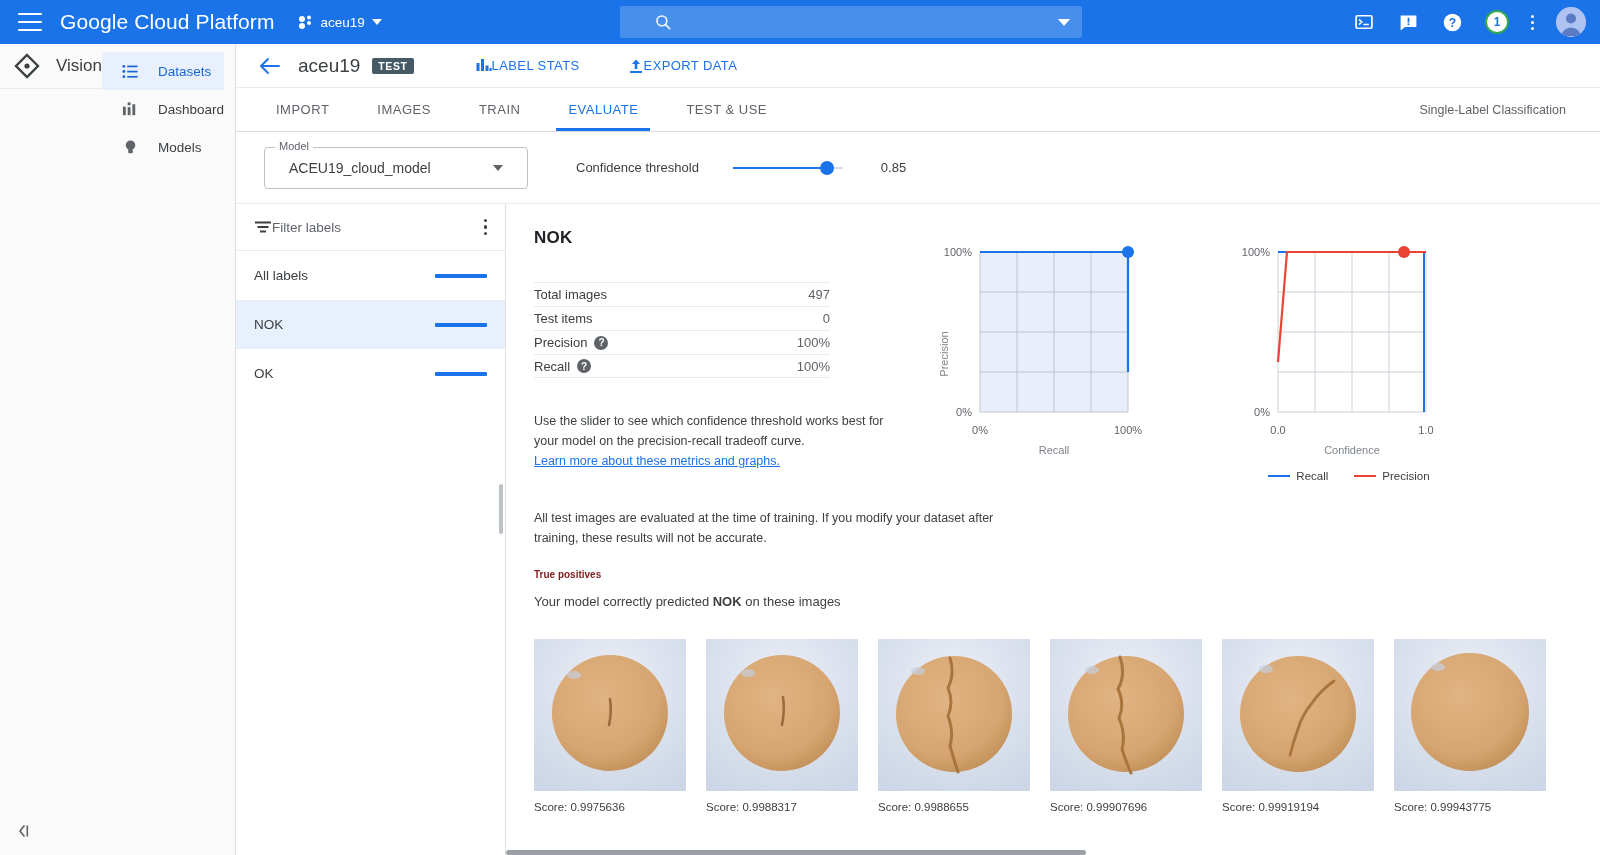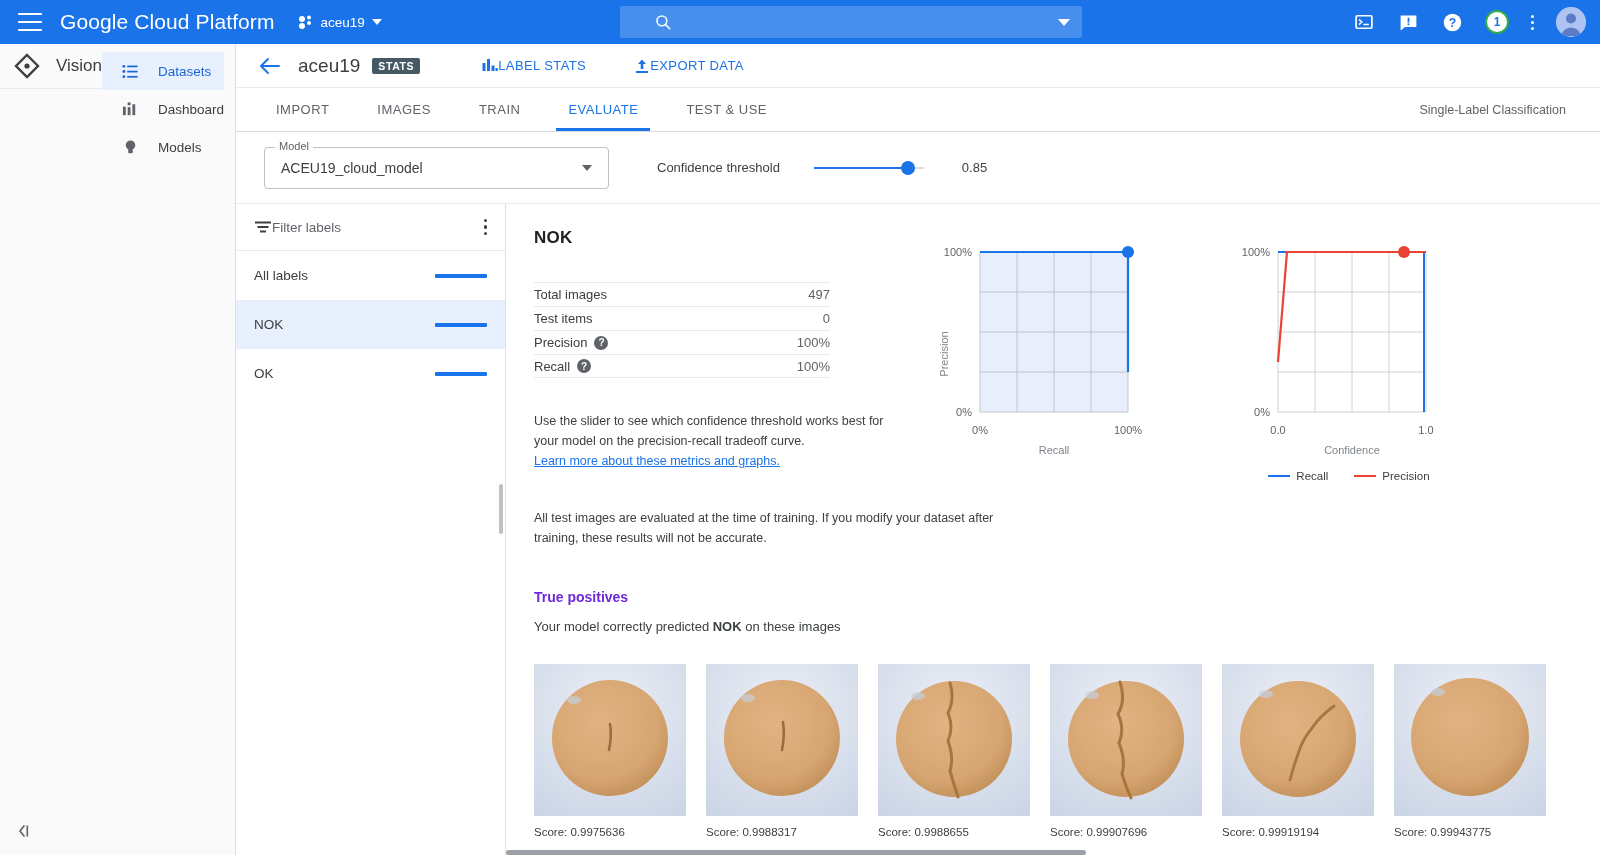--- a/index.html
+++ b/index.html
@@ -79,22 +79,22 @@
   .tab { display: flex; align-items: center; padding: 0 24px; font-size: 13px;
     font-weight: 500; letter-spacing: .5px; color: #5f6368; cursor: pointer; position: relative; }
   .tab.active { color: #1a73e8; }
   .tab.active::after { content: ""; position: absolute; left: 12px; right: 12px;
     bottom: 0; height: 3px; background: #1a73e8; }
   .classif { margin-left: auto; display: flex; align-items: center;
     padding-right: 34px; font-size: 12.5px; color: #5f6368; text-align: right; }
 
   .modelbar { height: 72px; display: flex; align-items: center; padding-left: 28px;
     border-bottom: 1px solid #e8eaed; }
-  .select-outline { width: 345px; height: 42px; border: 1px solid #bdc1c6; border-radius: 4px;
-    display: flex; align-items: center; padding: 0 16px; position: relative; cursor: pointer; }
+  .select-outline { width: 264px; height: 42px; border: 1px solid #bdc1c6; border-radius: 4px;
+    display: flex; align-items: center; padding: 0 24px; position: relative; cursor: pointer; }
   .select-outline .lbl { position: absolute; top: -8px; left: 10px; background: #fff;
     padding: 0 4px; font-size: 11px; color: #5f6368; }
   .select-outline .val { font-size: 14px; color: #3c4043; }
   .select-outline .arr { margin-left: auto; width: 0; height: 0;
     border-left: 5px solid transparent; border-right: 5px solid transparent;
     border-top: 6px solid #5f6368; }
   .conf-label { margin-left: 48px; font-size: 13px; color: #3c4043; }
   .slider { margin-left: 34px; width: 110px; height: 20px; position: relative; cursor: pointer; }
   .slider .track { position: absolute; top: 9px; left: 0; right: 0; height: 2px; background: #dadce0; }
   .slider .fill { position: absolute; top: 9px; left: 0; width: 86%; height: 2px; background: #1a73e8; }
@@ -137,21 +137,21 @@
   .helper { margin-top: 34px; width: 360px; font-size: 12.5px; color: #3c4043; line-height: 1.58; }
   .helper a { color: #1a73e8; text-decoration: underline; cursor: pointer; }
   .note { margin-top: 38px; width: 470px; font-size: 12.5px; color: #3c4043; line-height: 1.58; }
 
   .charts { position: absolute; left: 420px; top: 30px; display: flex; gap: 48px; }
   .chartbox { display: flex; flex-direction: column; align-items: center; }
   .legend { display: flex; gap: 26px; margin-top: 6px; font-size: 11.5px; color: #3c4043; }
   .legend .li { display: flex; align-items: center; gap: 6px; }
   .legend .lk { width: 22px; height: 2.5px; }
 
-  .tp-head { margin-top: 40px; font-size: 14px; font-weight: 700; color: #6d28d9; }
+  .tp-head { margin-top: 20px; font-size: 10px; font-weight: 700; color: #7f1d1d; }
   .tp-sub { margin-top: 14px; font-size: 13px; color: #3c4043; }
   .tp-sub b { font-weight: 700; }
 
   .thumbs { margin-top: 30px; display: flex; gap: 20px; }
   .thumb { width: 152px; }
   .thumb .pic { width: 152px; height: 152px; border-radius: 1px; overflow: hidden;
     position: relative; cursor: pointer; }
   .thumb .score { margin-top: 10px; font-size: 11.5px; color: #3c4043; }
   .bottom-scroll { position: absolute; left: 0; bottom: 0; height: 5px;
     background: #9aa0a6; border-radius: 3px; }
@@ -284,21 +284,21 @@
   <div class="content">
 
     <div class="titlebar">
       <div class="back-arrow">
         <svg width="22" height="18" viewBox="0 0 22 18">
           <path d="M9 2L2 9l7 7" fill="none" stroke="#1a73e8" stroke-width="1.9" stroke-linecap="round" stroke-linejoin="round"></path>
           <line x1="2.5" y1="9" x2="20" y2="9" stroke="#1a73e8" stroke-width="1.9" stroke-linecap="round"></line>
         </svg>
       </div>
       <div class="ds-title">aceu19</div>
-      <div class="beta">STATS</div>
+      <div class="beta">TEST</div>
 
       <div class="tbtn first">
         <svg width="16" height="15" viewBox="0 0 16 15">
           <rect x="0.5" y="5" width="3" height="8" fill="#1a73e8"></rect>
           <rect x="5" y="1" width="3" height="12" fill="#1a73e8"></rect>
           <rect x="9.5" y="7.5" width="3" height="5.5" fill="#1a73e8"></rect>
           <rect x="13.5" y="10" width="2.2" height="3" fill="#1a73e8"></rect>
         </svg>
         <span>LABEL STATS</span>
       </div>

